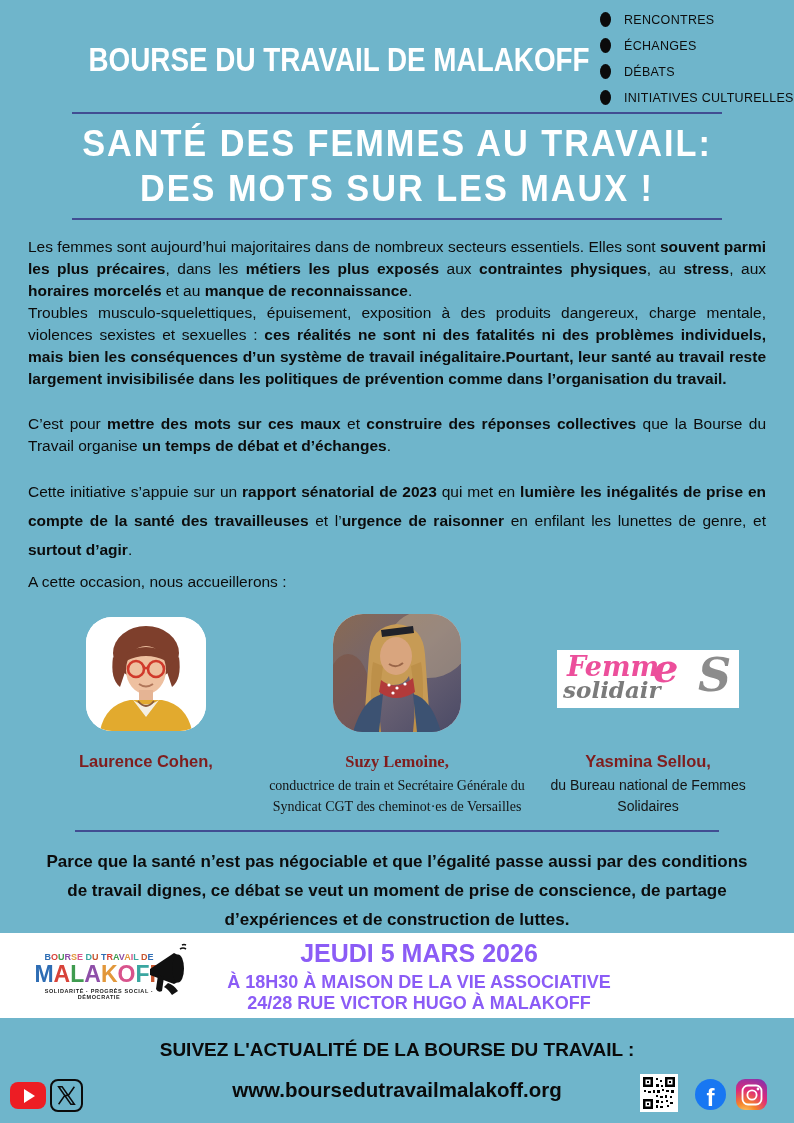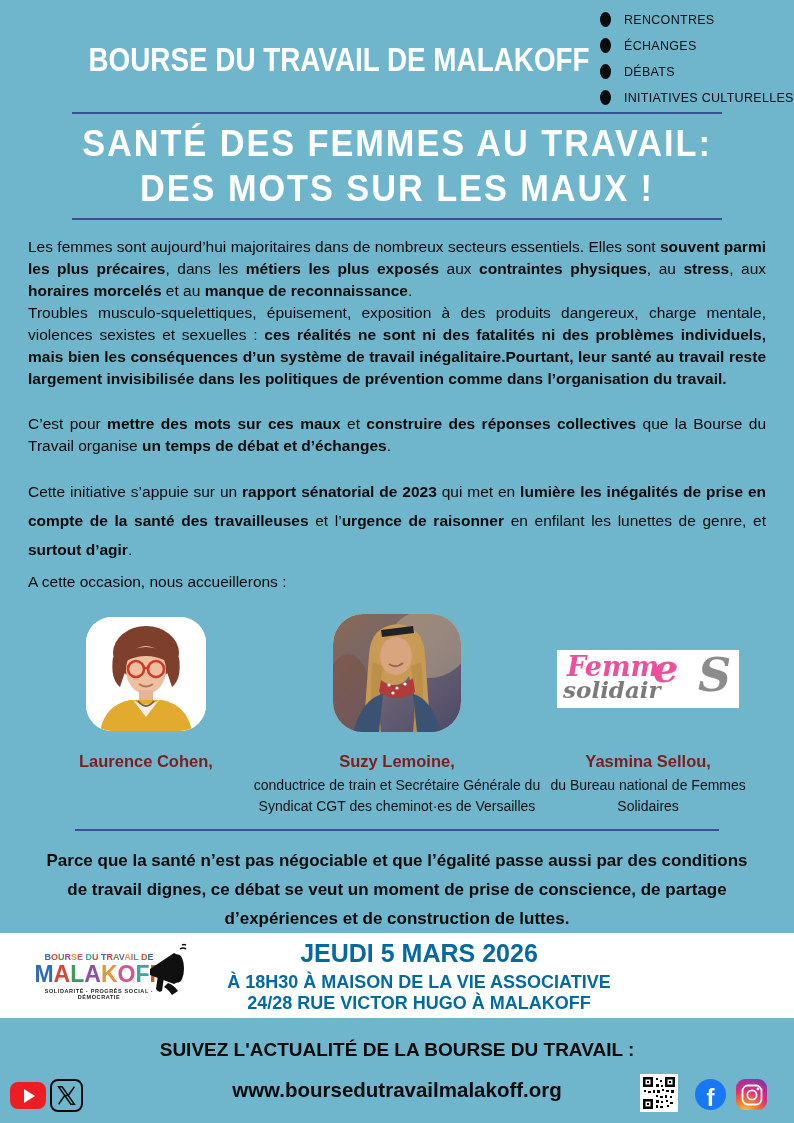--- a/index.html
+++ b/index.html
@@ -24,40 +24,40 @@
   .body-text{margin:16px 28px 0;font-size:15.5px;line-height:22px;text-align:justify;}
   .body-text p{margin:0;}
   .body-text p.gap{margin-top:23px;}
   .body-text p.loose{margin-top:20px;line-height:29px;}
   .body-text p.last{margin-top:7px;}
   .body-text b{font-weight:700;}
 
   
   .speakers{display:flex;justify-content:space-between;margin:24px 38px 0;}
   .spk{display:flex;flex-direction:column;align-items:center;}
-  .spk-1{width:226px;}.spk-2{width:300px;}.spk-3{width:226px;}
+  .spk-1{width:226px;}.spk-2{width:300px;font-family:Liberation Serif, serif;}.spk-3{width:226px;}
   .media{height:122px;display:flex;align-items:flex-start;justify-content:center;}
   .photo{overflow:hidden;background:#fff;}
   .photo-1{width:120px;height:114px;border-radius:26px;}
   .photo-2{width:128px;height:118px;border-radius:30px;margin-top:-3px;}
   .fs-logo{width:182px;height:58px;background:#fff;position:relative;margin-top:33px;
            font-family:"DejaVu Serif",serif;font-style:italic;}
   .fs-w1{position:absolute;left:10px;top:1px;font-size:27px;font-weight:700;color:#EC4F9B;}
   .fs-e{position:absolute;left:96px;top:-6px;font-size:40px;font-weight:700;color:#EC4F9B;}
   .fs-s{position:absolute;right:8px;top:-2px;font-size:46px;font-weight:700;color:#8C8C8C;}
   .fs-w2{position:absolute;left:6px;top:26px;font-size:23px;font-weight:700;color:#7B7B7B;}
   .spk-name{margin-top:13px;font-size:16.5px;font-weight:800;text-align:center;color:#7f1d1d;}
   .spk-desc{margin-top:4px;font-size:14px;line-height:1.45;text-align:center;color:#141414;}
 
   .rule-3{margin:13px 75px 0;}
   .closing{margin:15px 42px 0;text-align:center;font-size:17px;font-weight:700;line-height:1.72;}
 
   
   .band{position:absolute;left:0;right:0;bottom:105px;height:85px;background:#fff;}
-  .band-center{position:absolute;left:0;right:0;top:6px;text-align:center;color:#0369a1;padding-left:44px;}
+  .band-center{position:absolute;left:0;right:0;top:6px;text-align:center;color:#8b5cf6;padding-left:44px;}
   .ev-date{font-size:25px;font-weight:900;letter-spacing:0;}
   .ev-addr{margin-top:4px;font-size:18px;font-weight:800;line-height:1.18;}
   .org-logo{position:absolute;left:24px;top:20px;width:150px;text-align:center;line-height:1;}
   .logo-top{font-size:9px;font-weight:800;letter-spacing:0;}
   .logo-name{font-size:23px;font-weight:900;letter-spacing:0;margin-top:1px;}
   .logo-tag{font-size:5.5px;font-weight:700;letter-spacing:.6px;color:#1c1c1c;margin-top:3px;}
   .mega{position:absolute;right:-16px;top:-10px;}
 
   
   .footer{position:absolute;left:0;right:0;bottom:0;height:105px;background:#6FB5CB;}

